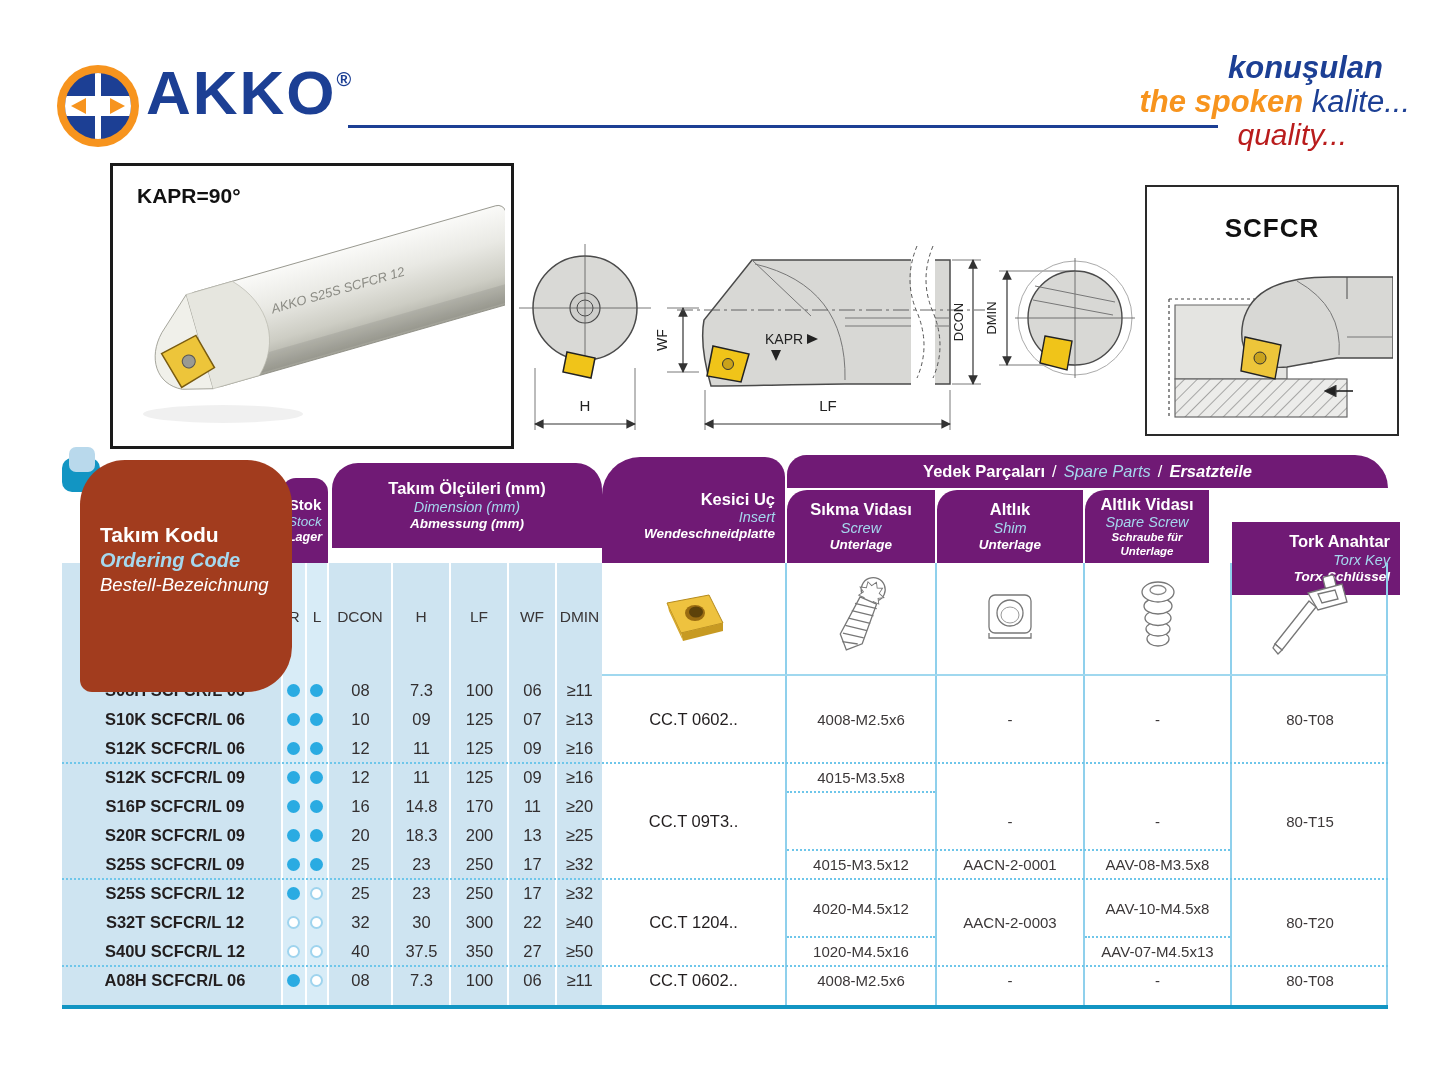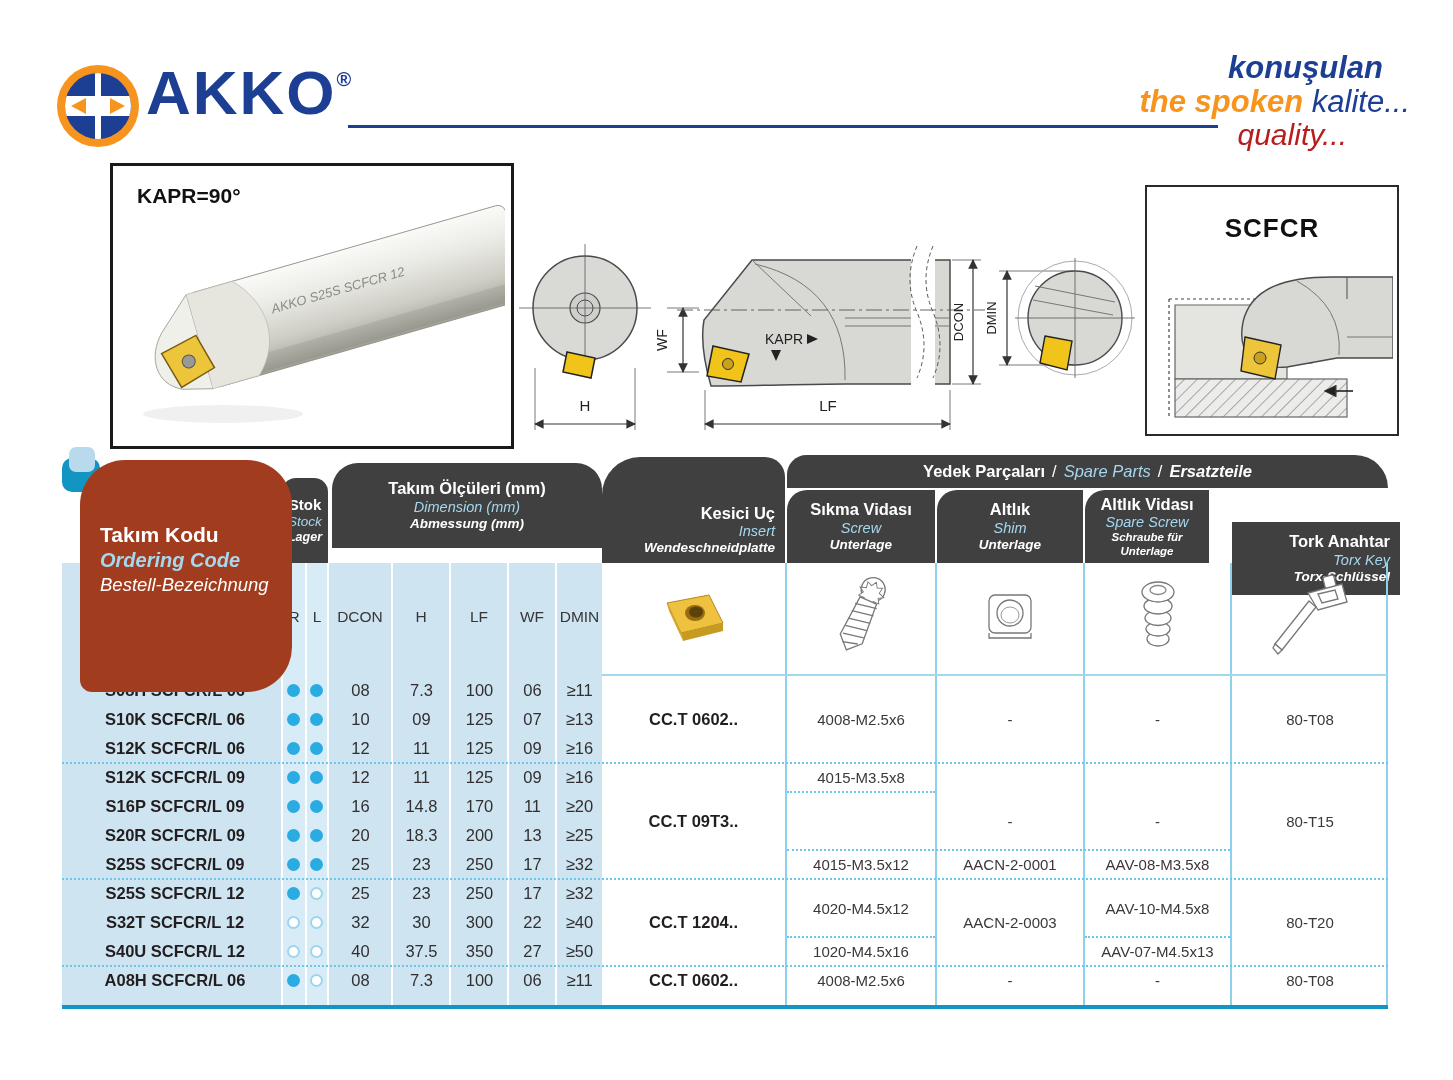--- a/index.html
+++ b/index.html
@@ -20,21 +20,21 @@
   
   .photo-box{position:absolute;left:110px;top:163px;width:398px;height:280px;
              border:3px solid #1a1a1a;background:#fff;overflow:hidden;}
   .kapr-note{position:absolute;left:24px;top:18px;font-size:21px;font-weight:bold;color:#111;}
   .scfcr-box{position:absolute;left:1145px;top:185px;width:250px;height:247px;
              border:2px solid #2a2a2a;background:#fff;}
   .scfcr-title{position:absolute;left:0;top:26px;width:100%;text-align:center;
                font-size:26px;font-weight:bold;color:#111;letter-spacing:1px;}
   
   .twrap{position:absolute;left:62px;top:455px;width:1326px;height:560px;}
-  .teal{position:absolute;background:#404040;}
+  .teal{position:absolute;background:#701a75;}
   .hcell{display:flex;flex-direction:column;justify-content:center;text-align:center;
          line-height:1.18;color:#fff;}
   .t1{font-size:16.5px;font-weight:bold;}
   .t2{font-size:14.5px;font-style:italic;color:#a5d8ee;font-weight:normal;}
   .t3{font-size:13.5px;font-style:italic;font-weight:bold;}
   .t3s{font-size:11.5px;}
   .right-align{text-align:right;padding-right:10px;box-sizing:border-box;}
   .band{display:flex;align-items:center;justify-content:center;color:#fff;font-size:16.5px;gap:7px;}
   .band .e{font-style:italic;color:#a5d8ee;font-weight:normal;}
   .band .d{font-style:italic;font-weight:bold;}
@@ -60,21 +60,21 @@
             text-align:center;}
   .c-code{left:10px;width:206px;text-align:center;font-weight:bold;color:#221e1f !important;}
   .c-dcon{left:267px;width:63px;} .c-h{left:331px;width:57px;} .c-lf{left:389px;width:57px;}
   .c-wf{left:447px;width:47px;} .c-dmin{left:495px;width:45px;}
   .dot{position:absolute;width:13px;height:13px;border-radius:50%;box-sizing:border-box;top:8px;}
   .dot-r{left:225px;} .dot-l{left:248px;}
   .dot-filled{background:#2aabe2;}
   .dot-empty{background:#fff;border:2px solid #9fd4ee;}
   .spare{position:absolute;display:flex;align-items:center;justify-content:center;
          font-size:15px;color:#3c3839;}
-  .ins{font-weight:bold;font-size:16.5px;color:#221e1f;}
+  .ins{font-weight:normal;font-size:16.5px;color:#221e1f;}
   .dsep{position:absolute;height:0;border-top:2px dotted #6ec6ea;}
   .tbottom{position:absolute;left:0;top:550px;width:1326px;height:4px;background:#1295c3;}
   .imgc{position:absolute;display:flex;align-items:center;justify-content:center;}
   svg text{font-family:"Liberation Sans","DejaVu Sans",sans-serif;}
 </style>
 </head>
 <body>
 
 <div class="page">
 
@@ -226,21 +226,21 @@
     <div class="teal hcell" style="left:220px;top:23px;width:46px;height:85px;border-radius:14px 14px 0 0;">
       <div class="t1" style="font-size:15px;">Stok</div>
       <div class="t2" style="font-size:13.5px;">Stock</div>
       <div class="t3" style="font-size:12.5px;">Lager</div>
     </div>
     <div class="teal hcell" style="left:270px;top:8px;width:270px;height:85px;border-radius:26px 26px 0 0;">
       <div class="t1">Takım Ölçüleri (mm)</div>
       <div class="t2">Dimension (mm)</div>
       <div class="t3">Abmessung (mm)</div>
     </div>
-    <div class="teal hcell right-align" style="left:540px;top:2px;width:183px;height:106px;border-radius:38px 20px 0 0;justify-content:flex-end;padding-bottom:7px;">
+    <div class="teal hcell right-align" style="left:540px;top:2px;width:183px;height:106px;border-radius:38px 20px 0 0;justify-content:flex-end;padding-bottom:21px;">
       <div class="t1">Kesici Uç</div>
       <div class="t2">Insert</div>
       <div class="t3">Wendeschneidplatte</div>
     </div>
     <div class="teal band" style="left:725px;top:0;width:601px;height:33px;border-radius:26px 44px 0 0;">
       <span class="t">Yedek Parçaları</span>
       <span>/</span>
       <span class="e">Spare Parts</span>
       <span>/</span>
       <span class="d">Ersatzteile</span>

